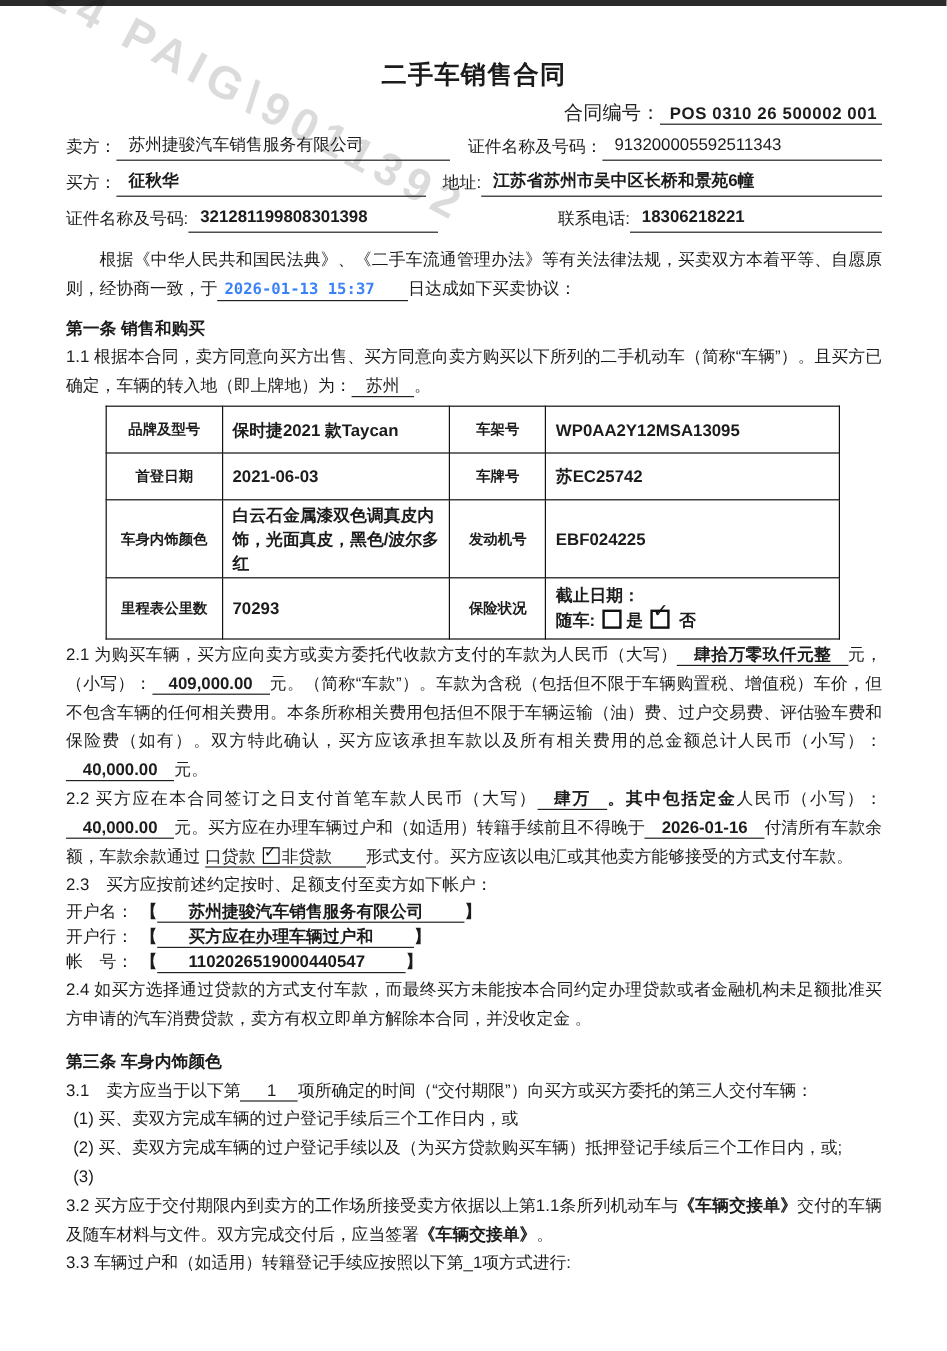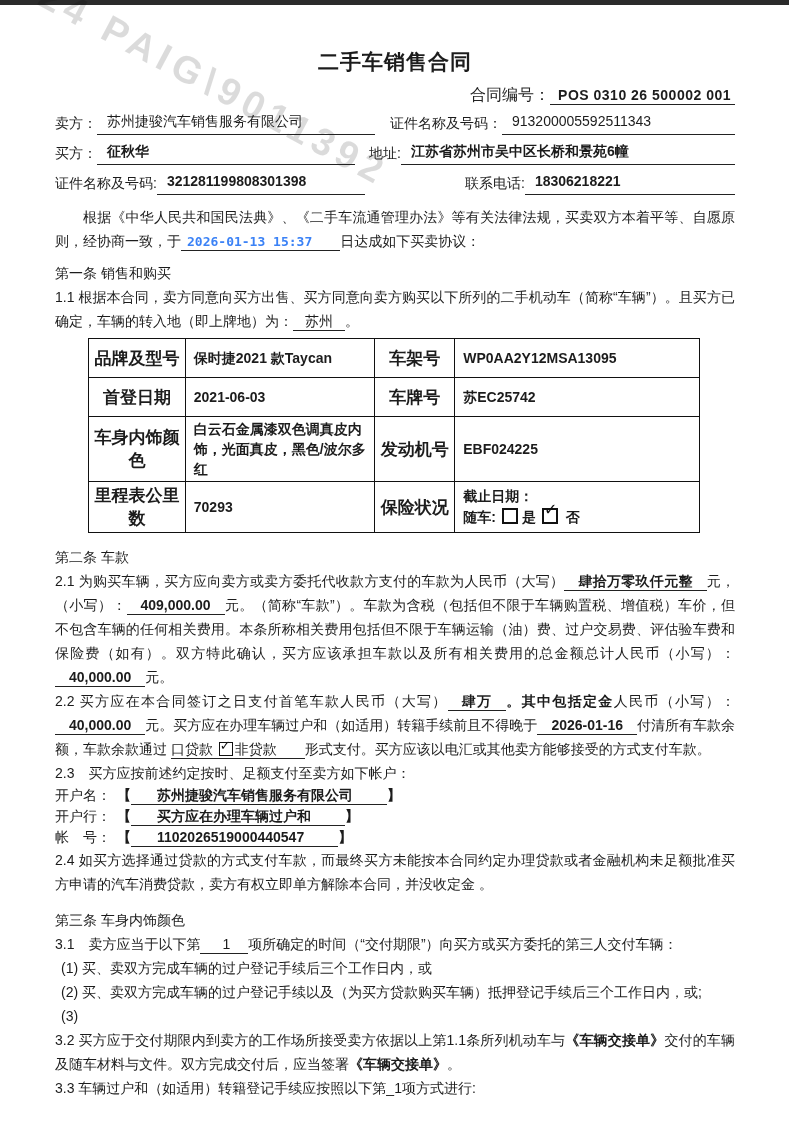--- a/index.html
+++ b/index.html
@@ -26,33 +26,33 @@
   .hrow .cellB { display:flex; align-items:flex-end; }
   .r1 { margin-top:4px; } .r2,.r3 { margin-top:5px; }
   .r1 .cellA { width:320px; } .r1 .cellB { margin-left:auto; width:345px; }
   .r2 .cellA { width:300px; } .r2 .cellB { flex:1; margin-left:14px; }
   .r3 .cellA { width:310px; } .r3 .cellB { margin-left:auto; width:270px; }
   .lbl { white-space:nowrap; }
   .hval { flex:1; border-bottom:1.4px solid #222; padding:0 4px 1px 10px; white-space:nowrap; }
   .bold { font-weight:700; }
   .para { margin:0; text-align:justify; line-height:24px; }
   .preamble { margin-top:10px; text-indent:2em; }
-  .h { font-weight:400; line-height:24px; margin:0; }
+  .h { font-weight:700; line-height:24px; margin:0; }
   .h-s1 { margin-top:7px; } .h-s2 { margin-top:12px; } .h-s3 { margin-top:12px; }
   .uv { font-weight:700; border-bottom:1.4px solid #222; padding:0 14px 1px 14px; }
   .uv-city { font-weight:400; padding:0 12px 1px 12px; }
   .uv-num1 { padding:0 18px 1px 22px; font-weight:400; }
   .udate {
     font-family:"DejaVu Sans Mono","Liberation Mono",monospace; font-size:13px;
     border-bottom:1.4px solid #222; padding:0 28px 1px 6px; color:#3b82f6;font-weight:bold;
   }
   .uspan { border-bottom:1.4px solid #222; padding-bottom:1px; }
   table.veh { border-collapse:collapse; margin:5px 0 0 33px; width:612px; }
   table.veh td { border:1.6px solid #111; padding:2px 8px; vertical-align:middle; }
-  table.veh td.tlbl { text-align:center; font-weight:700; font-size:17px; padding:2px 4px; }
+  table.veh td.tlbl { text-align:center; font-weight:700; font-size:12px; padding:2px 4px; }
   table.veh td.tval { font-weight:700; font-size:14px; line-height:20px; }
   tr.tr1 td,tr.tr2 td { height:34px; }
   tr.tr3 td { height:45px; }
   tr.tr4 td { height:46px; }
   .ins div { line-height:21px; }
   .cb {
     display:inline-block; width:12px; height:12px; border:2px solid #111;
     vertical-align:-2px; margin:0 4px 0 6px; position:relative; background:#fff;
   }
   .cb.thin { border-width:1.4px; margin:0 2px 0 2px; }
@@ -149,21 +149,20 @@
         <td class="tval ins">
           <div>截止日期：</div>
           <div>
             <span>随车:</span><span class="cb"></span><span>是</span><span class="cb"><span class="tick">✓</span></span> <span>否</span>
           </div>
         </td>
       </tr>
     </tbody>
       </table>
 
-    <p class="h h-s2">第二条 车款</p>
     <p class="para"><span>2.1 为购买车辆，买方应向卖方或卖方委托代收款方支付的车款为人民币（大写）</span><span class="uv">肆拾万零玖仟元整</span><span>元，（小写）：</span><span class="uv">409,000.00</span><span>元。（简称“车款”）。车款为含税（包括但不限于车辆购置税、增值税）车价，但不包含车辆的任何相关费用。本条所称相关费用包括但不限于车辆运输（油）费、过户交易费、评估验车费和保险费（如有）。双方特此确认，买方应该承担车款以及所有相关费用的总金额总计人民币（小写）：</span><span class="uv">40,000.00</span><span>元。</span></p>
 
     <p class="para"><span>2.2 买方应在本合同签订之日支付首笔车款人民币（大写）</span><span class="uv">肆万</span><span class="bold">。</span><span class="bold">其中包括定金</span><span>人民币（小写）：</span><span class="uv">40,000.00</span><span>元。买方应在办理车辆过户和（如适用）转籍手续前且不得晚于</span><span class="uv">2026-01-16</span><span>付清所有车款余额，车款余款通过</span> <span class="uspan"><span>口贷款</span> <span class="cb thin"><span class="tick">✓</span></span><span>非贷款</span>　　</span><span>形式支付。买方应该以电汇或其他卖方能够接受的方式支付车款。</span></p>
 
     <p class="para">2.3　买方应按前述约定按时、足额支付至卖方如下帐户：</p>
 
     <p class="bankline"><span class="blbl">开户名：</span><span class="bkt">【</span><span class="bankval">苏州捷骏汽车销售服务有限公司</span><span class="bkt">】</span></p>
     <p class="bankline"><span class="blbl">开户行：</span><span class="bkt">【</span><span class="bankval">买方应在办理车辆过户和</span><span class="bkt">】</span></p>
     <p class="bankline"><span class="blbl">帐　号：</span><span class="bkt">【</span><span class="bankval">1102026519000440547</span><span class="bkt">】</span></p>
 

